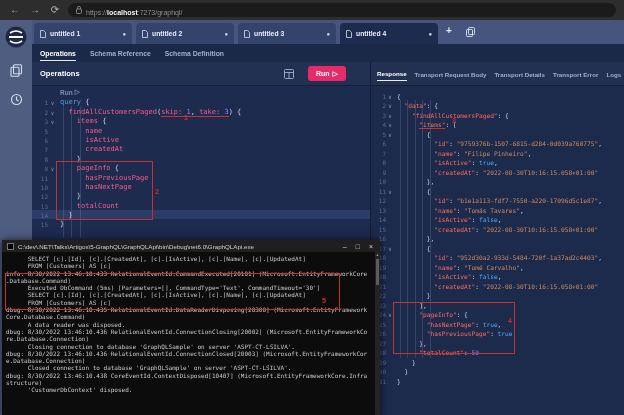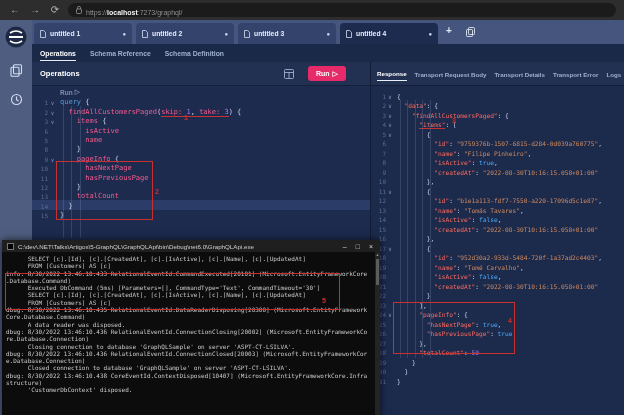--- a/index.html
+++ b/index.html
@@ -213,48 +213,53 @@
             <span class="g">2</span>
             <span class="fd">∨</span>
             <span class="c"><span class="tk-p">  </span><span class="tk-f">findAllCustomersPaged</span><span class="tk-p">(</span><span class="tk-f ann-u">skip:</span><span class="tk-p ann-u"> </span><span class="tk-n ann-u">1</span><span class="tk-p ann-u">, </span><span class="tk-f ann-u">take:</span><span class="tk-p ann-u"> </span><span class="tk-n ann-u">3</span><span class="tk-p">) {</span></span>
           </div>
           <div class="crow">
             <span class="g">3</span>
             <span class="fd">∨</span>
             <span class="c"><span class="tk-p">    </span><span class="tk-f">items</span><span class="tk-p"> {</span></span>
           </div>
           <div class="crow">
+            <span class="g">5</span>
+            <span class="fd"></span>
+            <span class="c"><span class="tk-p">      </span><span class="tk-f">name</span></span>
+          </div>
+          <div class="crow">
             <span class="g">6</span>
             <span class="fd"></span>
             <span class="c"><span class="tk-p">      </span><span class="tk-f">isActive</span></span>
           </div>
           <div class="crow">
-            <span class="g">5</span>
-            <span class="fd"></span>
-            <span class="c"><span class="tk-p">      </span><span class="tk-f">name</span></span>
+            <span class="g">7</span>
+            <span class="fd"></span>
+            <span class="c"><span class="tk-p">      </span><span class="tk-f">createdAt</span></span>
           </div>
           <div class="crow">
             <span class="g">8</span>
             <span class="fd"></span>
             <span class="c"><span class="tk-p">    }</span></span>
           </div>
           <div class="crow">
             <span class="g">9</span>
             <span class="fd">∨</span>
             <span class="c"><span class="tk-p">    </span><span class="tk-f">pageInfo</span><span class="tk-p"> {</span></span>
           </div>
           <div class="crow">
+            <span class="g">11</span>
+            <span class="fd"></span>
+            <span class="c"><span class="tk-p">      </span><span class="tk-f">hasPreviousPage</span></span>
+          </div>
+          <div class="crow">
             <span class="g">10</span>
             <span class="fd"></span>
             <span class="c"><span class="tk-p">      </span><span class="tk-f">hasNextPage</span></span>
-          </div>
-          <div class="crow">
-            <span class="g">11</span>
-            <span class="fd"></span>
-            <span class="c"><span class="tk-p">      </span><span class="tk-f">hasPreviousPage</span></span>
           </div>
           <div class="crow">
             <span class="g">12</span>
             <span class="fd"></span>
             <span class="c"><span class="tk-p">    }</span></span>
           </div>
           <div class="crow">
             <span class="g">13</span>
             <span class="fd"></span>
             <span class="c"><span class="tk-p">    </span><span class="tk-f">totalCount</span></span>

